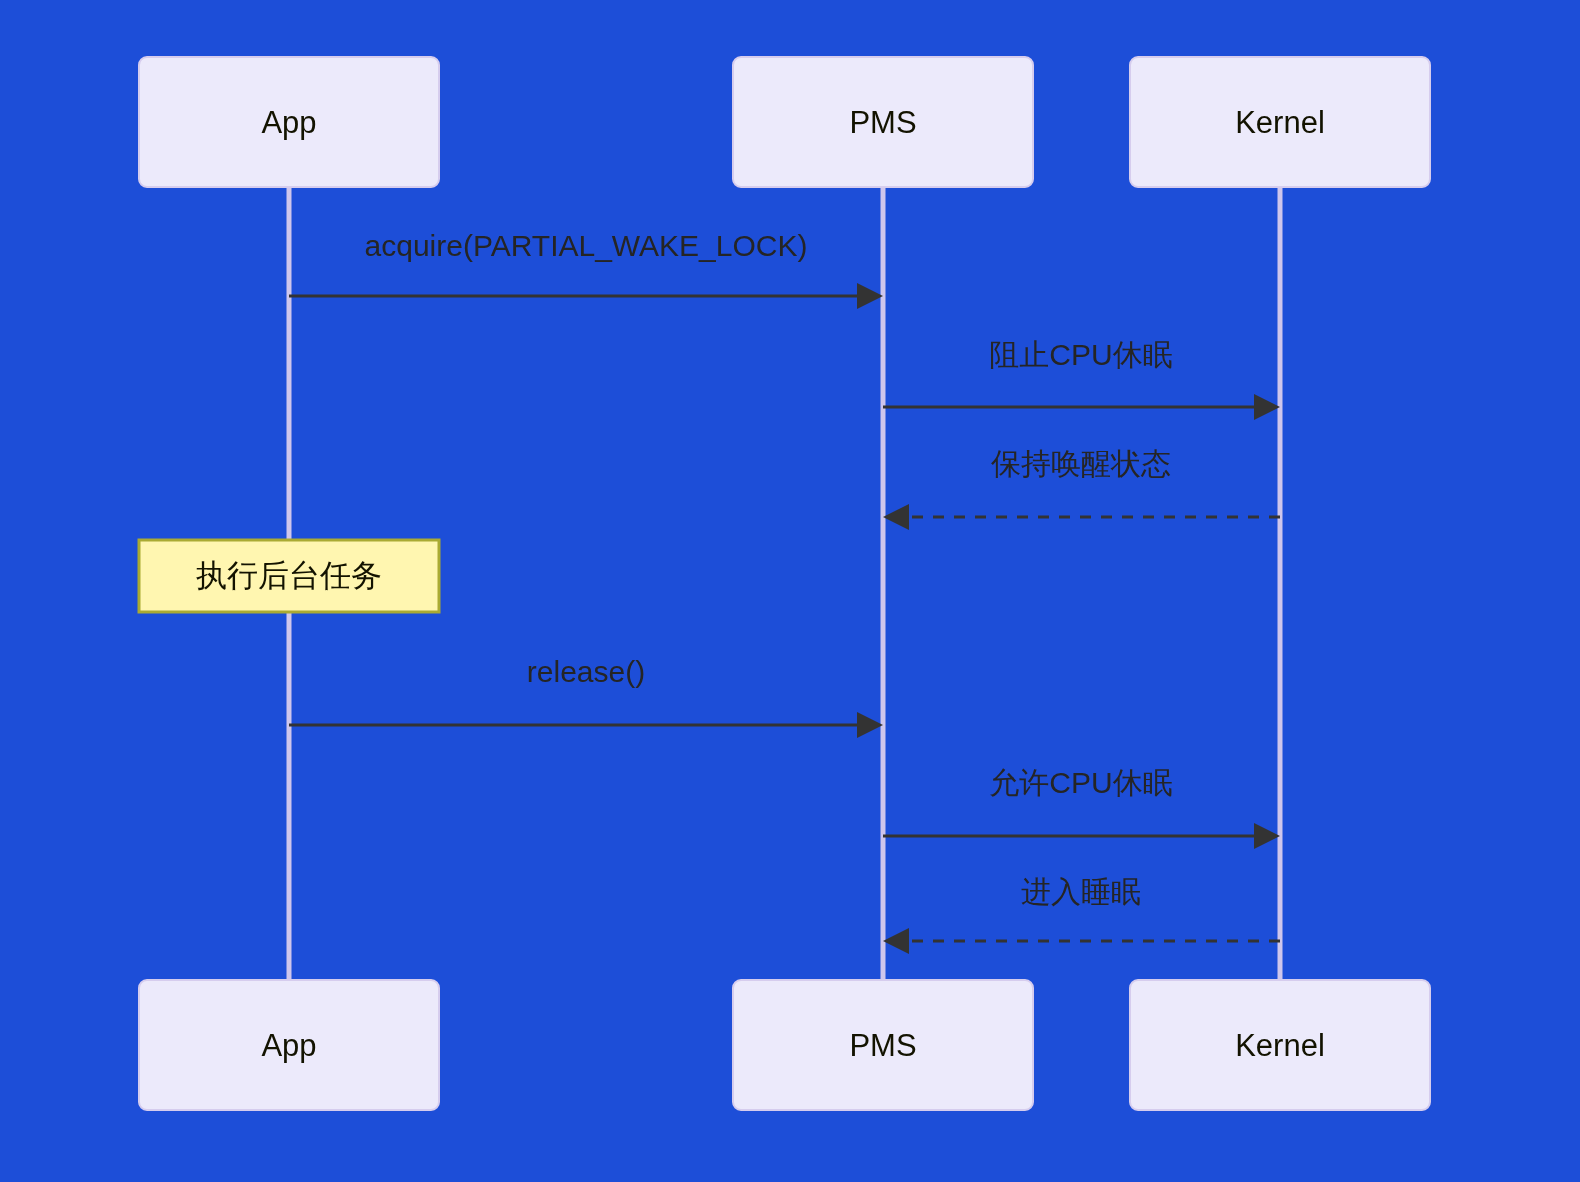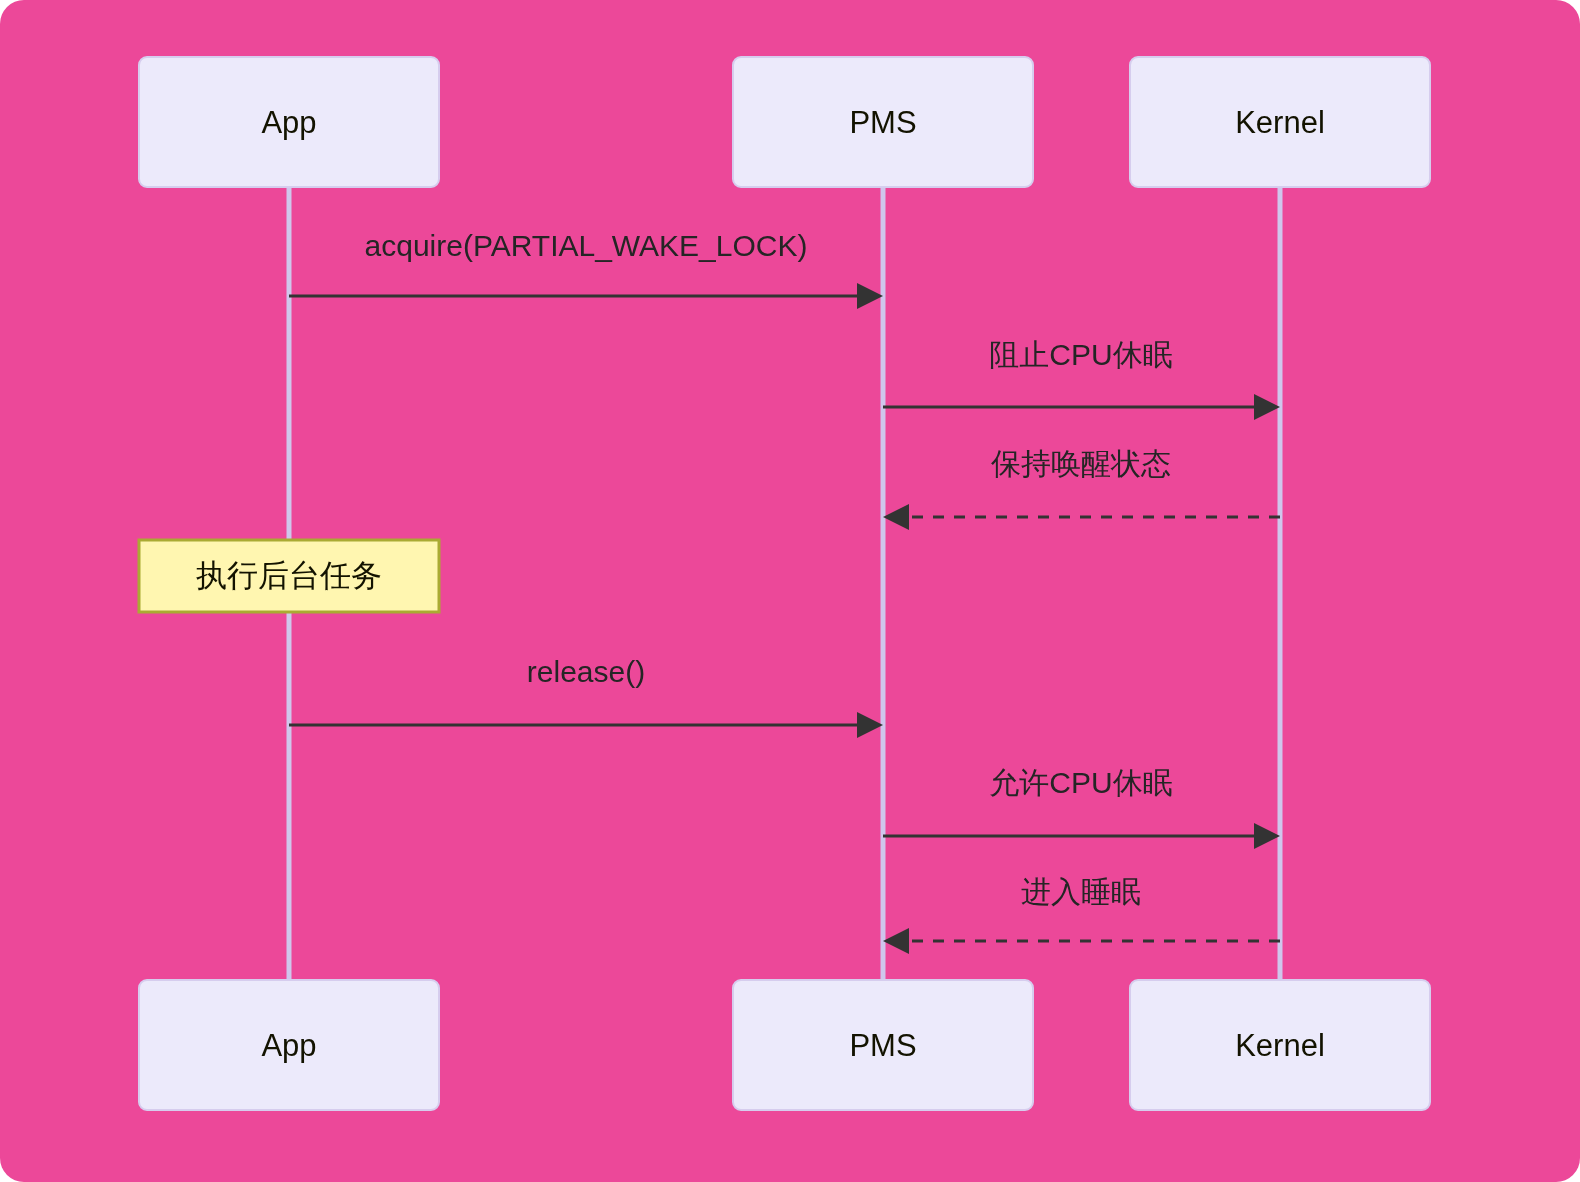--- a/index.html
+++ b/index.html
@@ -7,23 +7,22 @@
     padding: 0;
     background: #ffffff;
   }
   body {
     font-family: "Liberation Sans", "DejaVu Sans", sans-serif;
   }
   #diagram-root {
     position: relative;
     width: 1580px;
     height: 1182px;
-    background: #ec4899;
+    background: #1d4ed8;
     overflow: hidden;
-    border-radius: 24px;
   }
   #seq-svg {
     position: absolute;
     left: 0;
     top: 0;
     width: 1580px;
     height: 1182px;
   }
   .actor-box-rect {
     fill: #ECEAFB;

